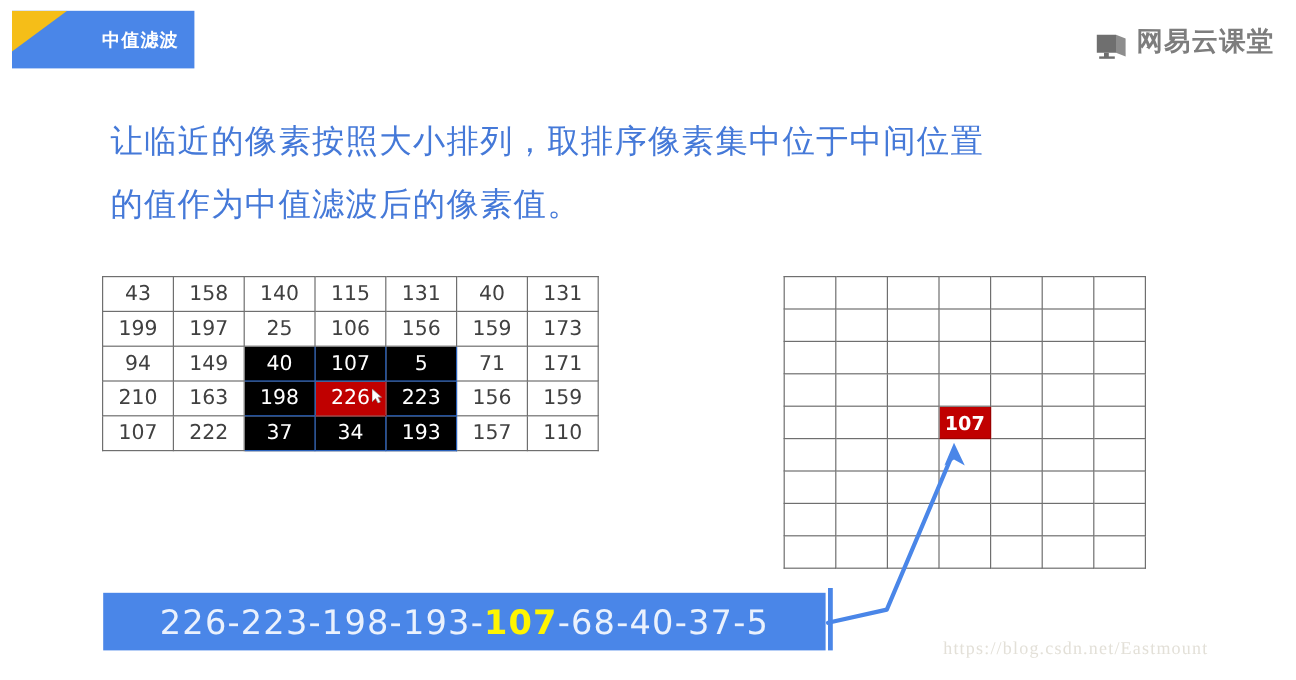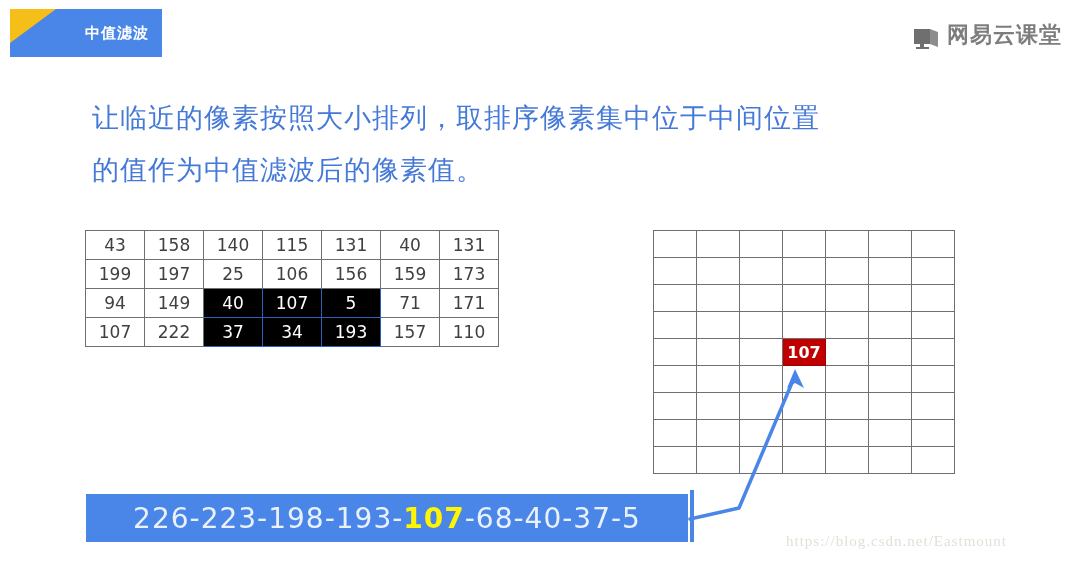--- a/index.html
+++ b/index.html
@@ -146,20 +146,31 @@
       <tr>
         <td>94</td>
         <td>149</td>
         <td class="sel">40</td>
         <td class="sel">107</td>
         <td class="sel">5</td>
         <td>71</td>
         <td>171</td>
       </tr>
       <tr>
+        <td>210</td>
+        <td>163</td>
+        <td class="sel">198</td>
+        <td class="med" style="position: relative;">226<svg width="9" height="12" viewBox="0 0 9 12" style="position:absolute;right:2px;top:6px;">
+            <polygon points="0,0 0,11 3,8 5,12 7,11 5,7 8,7" fill="#ffffff" stroke="#8a8a8a" stroke-width="0.6"></polygon>
+          </svg></td>
+        <td class="sel">223</td>
+        <td>156</td>
+        <td>159</td>
+      </tr>
+      <tr>
         <td>107</td>
         <td>222</td>
         <td class="sel">37</td>
         <td class="sel">34</td>
         <td class="sel">193</td>
         <td>157</td>
         <td>110</td>
       </tr>
     </tbody>
 </table>

